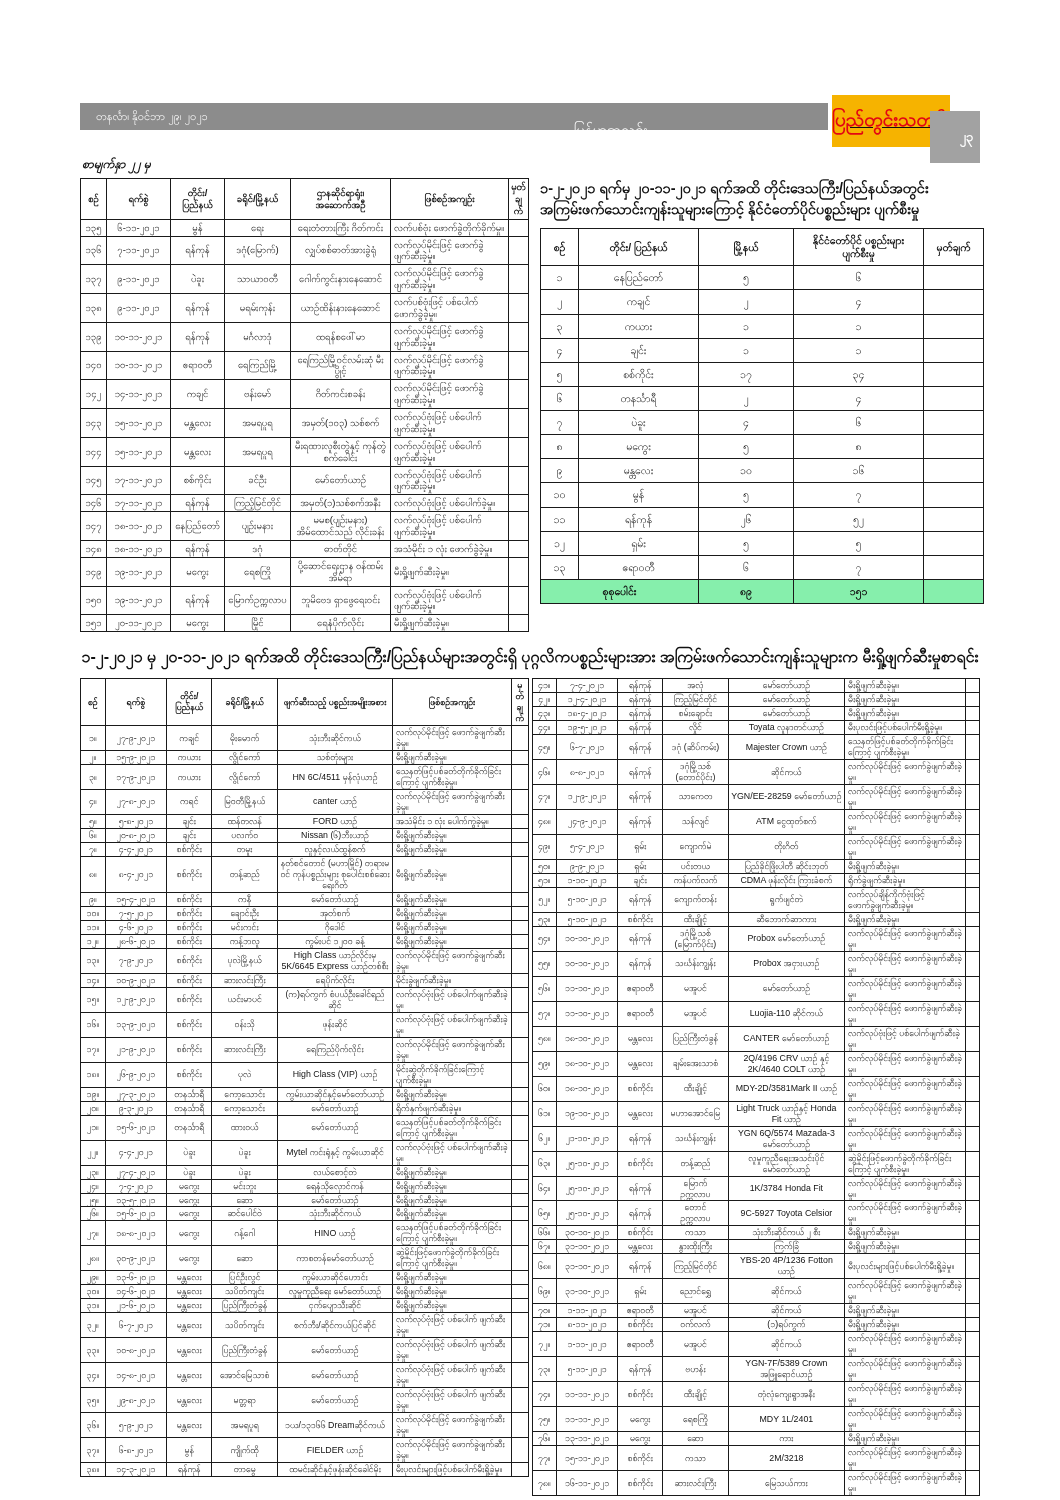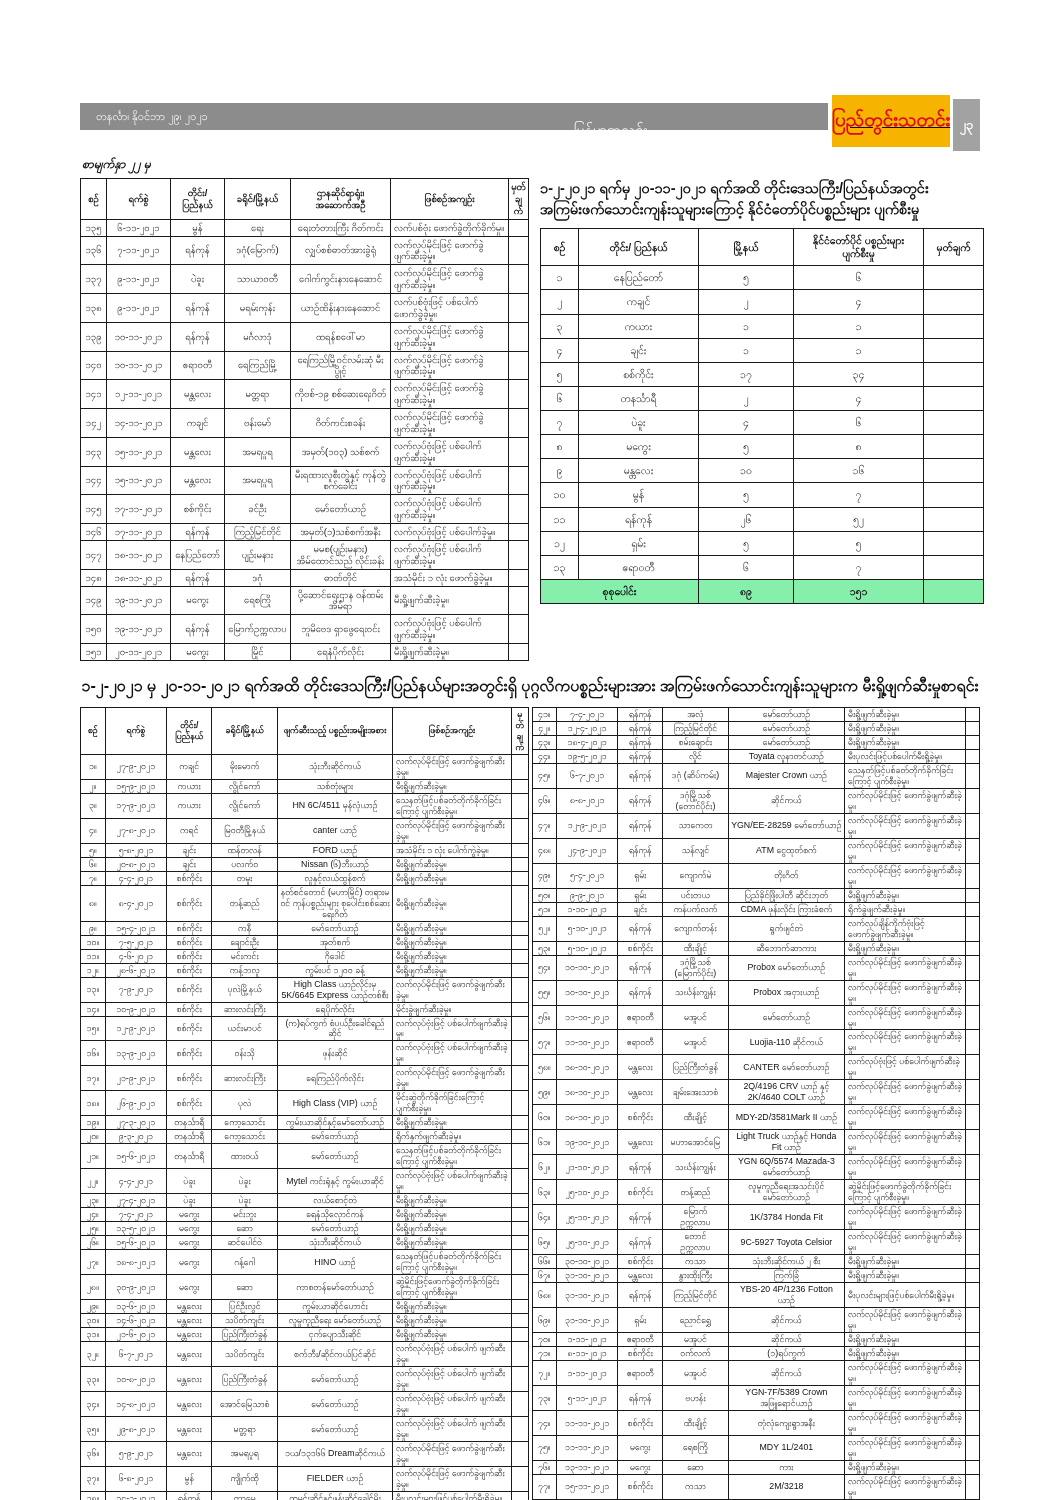--- a/index.html
+++ b/index.html
@@ -8,22 +8,22 @@
 
   
   .masthead{position:relative;height:55px;margin-top:95px;}
   .mast-bar{position:absolute;left:0;top:8px;height:27px;right:152px;background:#8c8c8c;color:#fff;
             display:flex;align-items:center;}
   .mast-date{font-size:11px;padding-left:16px;white-space:nowrap;}
   .mast-paper{position:absolute;left:66%;font-size:15px;font-weight:normal;white-space:nowrap;margin-top:28px;}
   .section-badge{position:absolute;right:30px;top:0;width:118px;height:52px;background:#f6b300;
             display:flex;align-items:center;justify-content:center;text-decoration:underline;}
   .section-badge span{color:#e30613;font-weight:bold;font-size:19px;white-space:nowrap;}
-  .pagenum-box{position:absolute;right:0;top:4px;width:27px;height:52px;background:#a2a2a2;color:#fff;
-            display:flex;align-items:center;justify-content:center;font-weight:bold;font-size:13px;}
+  .pagenum-box{position:absolute;right:0;top:16px;width:27px;height:52px;background:#a2a2a2;color:#fff;
+            display:flex;align-items:center;justify-content:center;font-weight:bold;font-size:13px;padding-left:23px;}
 
   
   .note{font-style:italic;font-weight:bold;font-size:12px;margin:6px 0 4px 2px;}
 
   
   table.tbl{border-collapse:collapse;table-layout:fixed;width:100%;}
   table.tbl th,table.tbl td{border:1px solid #1a1a1a;font-size:9.5px;line-height:1.25;
       padding:2px 2px;text-align:center;vertical-align:middle;word-wrap:break-word;white-space:pre-line;}
   table.tbl th{font-weight:bold;}
   table.seven td.col5{text-align:left;padding-left:3px;}
@@ -129,29 +129,20 @@
               <td class="col4">ထရန်စဖေါ်မာ</td>
               <td class="col5">လက်လုပ်မိုင်းဖြင့် ဖောက်ခွဲဖျက်ဆီးခဲ့မှု။</td>
               <td class="col6"></td>
             </tr>
             <tr>
               <td class="col0">၁၄၀</td>
               <td class="col1">၁၀-၁၁-၂၀၂၁</td>
               <td class="col2">ဧရာဝတီ</td>
               <td class="col3">ရေကြည်မြို့</td>
               <td class="col4">ရေကြည်မြို့ဝင်လမ်းဆုံ မီးပွိုင့်</td>
-              <td class="col5">လက်လုပ်မိုင်းဖြင့် ဖောက်ခွဲဖျက်ဆီးခဲ့မှု။</td>
-              <td class="col6"></td>
-            </tr>
-            <tr>
-              <td class="col0">၁၄၁</td>
-              <td class="col1">၁၂-၁၁-၂၀၂၁</td>
-              <td class="col2">မန္တလေး</td>
-              <td class="col3">မတ္တရာ</td>
-              <td class="col4">ကိုဗစ်-၁၉ စစ်ဆေးရေးဂိတ်</td>
               <td class="col5">လက်လုပ်မိုင်းဖြင့် ဖောက်ခွဲဖျက်ဆီးခဲ့မှု။</td>
               <td class="col6"></td>
             </tr>
             <tr>
               <td class="col0">၁၄၂</td>
               <td class="col1">၁၄-၁၁-၂၀၂၁</td>
               <td class="col2">ကချင်</td>
               <td class="col3">ဗန်းမော်</td>
               <td class="col4">ဂိတ်ကင်းစခန်း</td>
               <td class="col5">လက်လုပ်မိုင်းဖြင့် ဖောက်ခွဲဖျက်ဆီးခဲ့မှု။</td>

